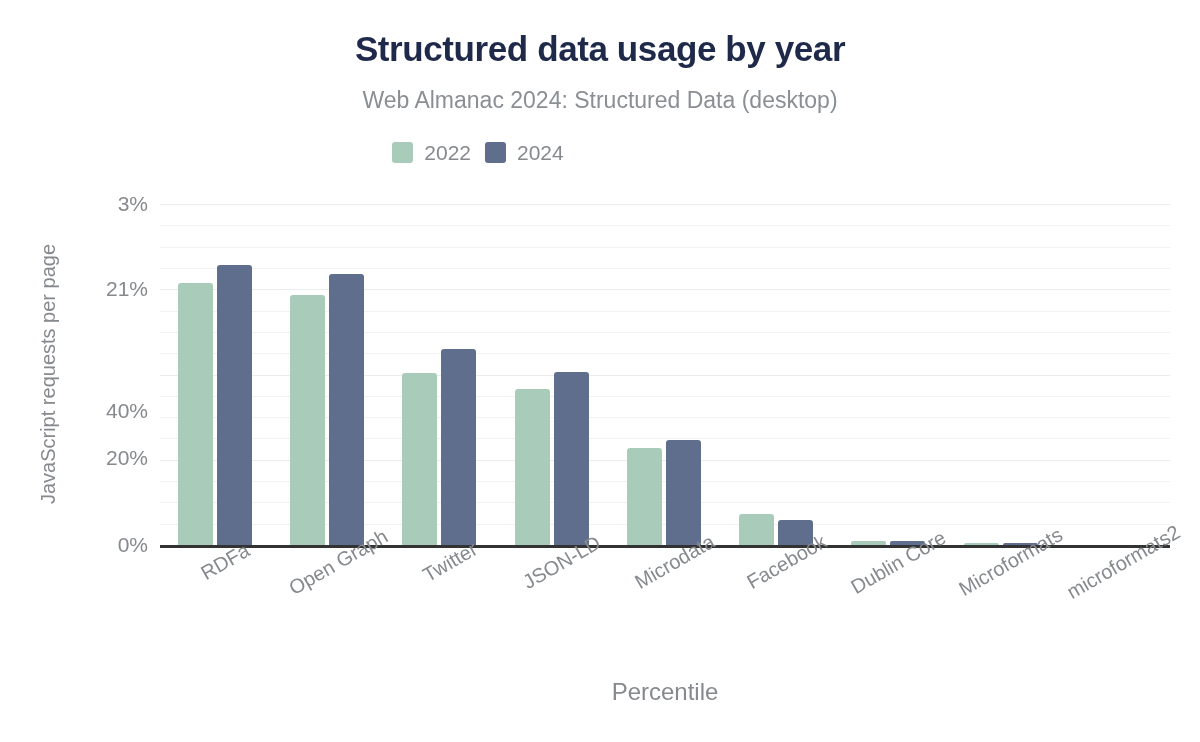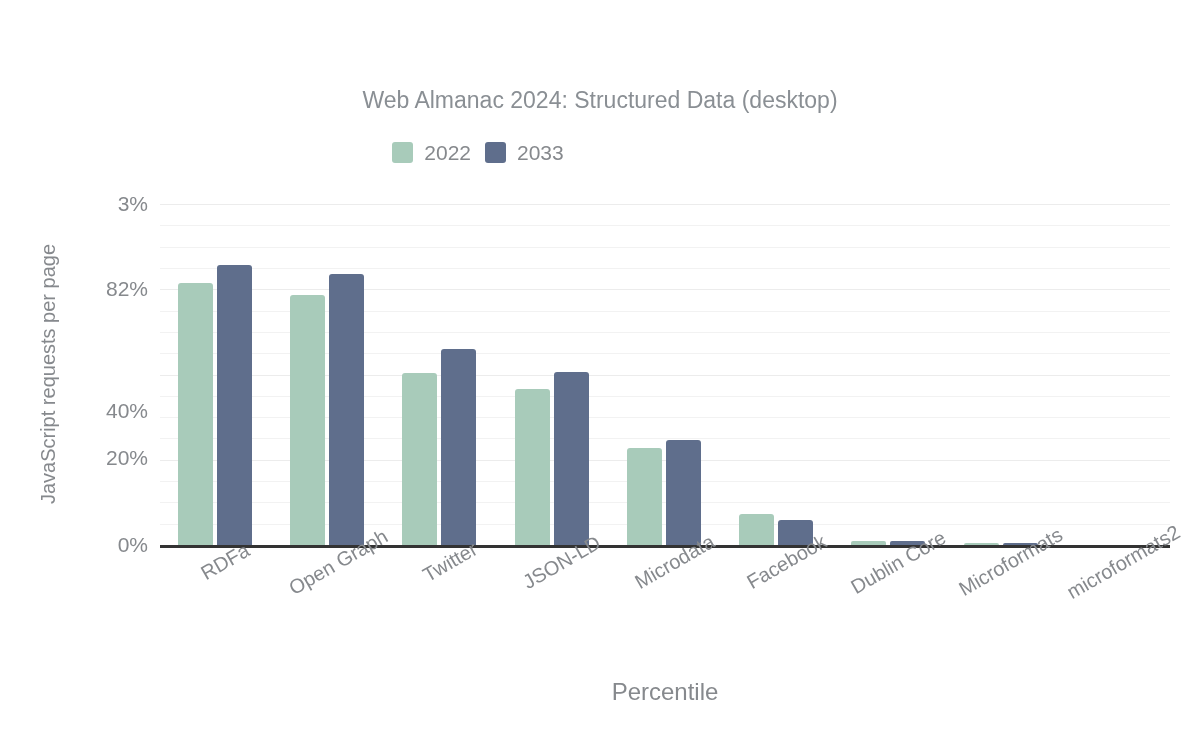--- a/index.html
+++ b/index.html
@@ -162,30 +162,31 @@
     text-align: center;
     font-size: 24px;
     color: #86898d;
   }
 </style>
 </head>
 <body>
 
 <div id="chart-root">
 
+  <div class="chart-title">Structured data usage by year</div>
   <div class="chart-subtitle">Web Almanac 2024: Structured Data (desktop)</div>
 
   <div class="legend" id="legend">
       <div class="legend-item">
         <span class="legend-swatch" style="background: rgb(168, 203, 186);"></span>
         <span class="legend-label">2022</span>
       </div>
       <div class="legend-item">
         <span class="legend-swatch" style="background: rgb(95, 110, 140);"></span>
-        <span class="legend-label">2033</span>
+        <span class="legend-label">2024</span>
       </div>
     </div>
 
   <div class="plot-area" id="plot-area">
     <div class="gridlines" id="gridlines">
         <div class="gridline major" style="top: 341px;"></div>
         <div class="gridline" style="top: 319.688px;"></div>
         <div class="gridline" style="top: 298.375px;"></div>
         <div class="gridline" style="top: 277.062px;"></div>
         <div class="gridline major" style="top: 255.75px;"></div>
@@ -218,21 +219,21 @@
         <div class="bar" title="Dublin Core 2022: 1%" style="background: rgb(168, 203, 186); width: 35px; height: 4.2625px; left: 691.333px; border-radius: 2px 2px 0px 0px;"></div>
         <div class="bar" title="Dublin Core 2024: 0.9%" style="background: rgb(95, 110, 140); width: 35px; height: 3.83625px; left: 730.333px; border-radius: 2px 2px 0px 0px;"></div>
         <div class="bar" title="Microformats 2022: 0.4%" style="background: rgb(168, 203, 186); width: 35px; height: 1.705px; left: 803.556px; border-radius: 2px 2px 0px 0px;"></div>
         <div class="bar" title="Microformats 2024: 0.4%" style="background: rgb(95, 110, 140); width: 35px; height: 1.705px; left: 842.556px; border-radius: 2px 2px 0px 0px;"></div>
       </div>
     <div class="axis-baseline"></div>
     <div id="y-ticks">
         <div class="y-tick" style="top: 341px;">0%</div>
         <div class="y-tick" style="top: 254px;">20%</div>
         <div class="y-tick" style="top: 170.5px; margin-top: 36px;">40%</div>
-        <div class="y-tick" style="top: 85.25px;">82%</div>
+        <div class="y-tick" style="top: 85.25px;">21%</div>
         <div class="y-tick" style="top: 0px;">3%</div>
       </div>
     <div class="y-axis-title">JavaScript requests per page</div>
   </div>
 
   <div class="x-labels" id="x-labels">
       <div class="x-tick-label" style="left: 37.4833px; top: 13px;">RDFa</div>
       <div class="x-tick-label" style="left: 124.591px; top: 27.5px;">Open Graph</div>
       <div class="x-tick-label" style="left: 258.897px; top: 14.75px;">Twitter</div>
       <div class="x-tick-label" style="left: 359.428px; top: 21.5px;">JSON-LD</div>

